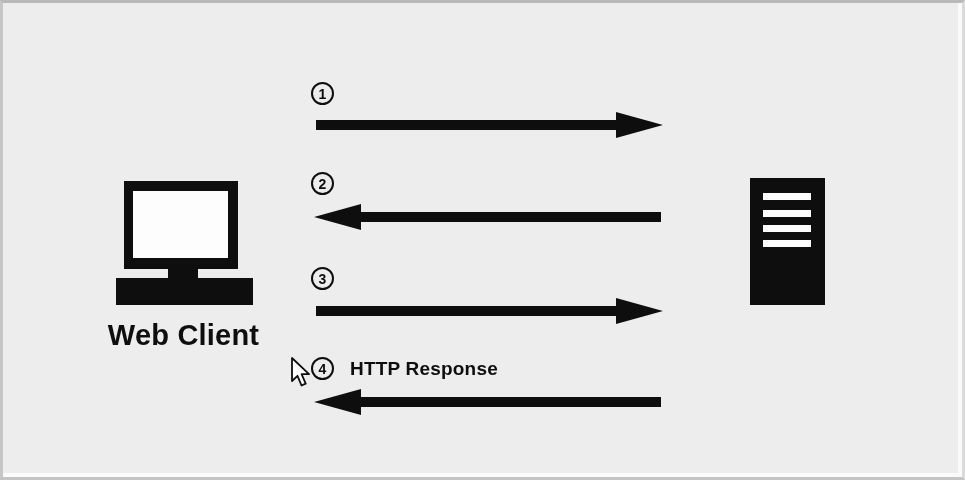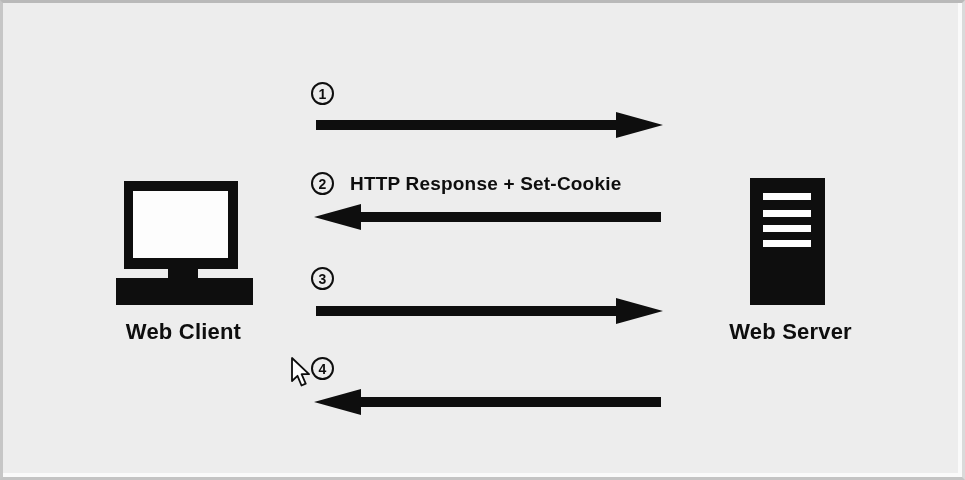--- a/index.html
+++ b/index.html
@@ -16,21 +16,21 @@
     border-color:#b9b9b9 #dadada #c4c4c4 #c6c6c6;
     box-shadow:inset -4px -4px 0 #fafafa;
     overflow:hidden;
     font-family:"Liberation Sans","DejaVu Sans",sans-serif;
     color:var(--ink);
   }
 
   
   .endpoint-label{
     position:absolute;top:316px;
-    font-weight:bold;font-size:22px;letter-spacing:0.2px;
+    font-weight:bold;font-size:29px;letter-spacing:0.2px;
     text-align:center;color:var(--ink);
   }
   #client-label{left:88px;width:185px;}
   #server-label{left:690px;width:195px;}
   .icon-svg{position:absolute;display:block;}
 
   
   .msg-label{
     position:absolute;left:308px;
     display:flex;align-items:center;gap:16px;
@@ -78,49 +78,48 @@
   </svg>
   <div class="endpoint-label" id="client-label">Web Client</div>
 
   <svg class="icon-svg" style="left:747px;top:175px;" width="75" height="127" viewBox="0 0 75 127">
     <rect x="0" y="0" width="75" height="127" fill="#0e0e0e"></rect>
     <rect x="13" y="15" width="48" height="7" fill="#fdfdfd"></rect>
     <rect x="13" y="32" width="48" height="7" fill="#fdfdfd"></rect>
     <rect x="13" y="47" width="48" height="7" fill="#fdfdfd"></rect>
     <rect x="13" y="62" width="48" height="7" fill="#fdfdfd"></rect>
   </svg>
-  <div class="endpoint-label" id="server-label">Web Server</div>
 
   <div class="msg-label m0-label">
     <span class="badge">1</span>
   </div>
   <div class="arrow m0-arrow" data-direction="right">
     <div class="shaft"></div>
     <div class="head"></div>
   </div>
 
   <div class="msg-label m1-label">
     <span class="badge">2</span>
-    <span>HTTP Response + Set-Cookie</span>
   </div>
   <div class="arrow m1-arrow" data-direction="left">
     <div class="shaft"></div>
     <div class="head"></div>
   </div>
 
   <div class="msg-label m2-label">
     <span class="badge">3</span>
   </div>
   <div class="arrow m2-arrow" data-direction="right">
     <div class="shaft"></div>
     <div class="head"></div>
   </div>
 
   <div class="msg-label m3-label">
     <span class="badge">4</span>
+    <span>HTTP Response</span>
   </div>
   <div class="arrow m3-arrow" data-direction="left">
     <div class="shaft"></div>
     <div class="head"></div>
   </div>
 
   <svg class="cursor" width="22" height="31" viewBox="0 0 22 31">
     <polygon points="2,1 2,24 7.5,18.8 11.5,28.5 15.7,26.6 11.6,17.2 19,17.2" fill="#ffffff" stroke="#0e0e0e" stroke-width="1.8" stroke-linejoin="round"></polygon>
   </svg>
 

